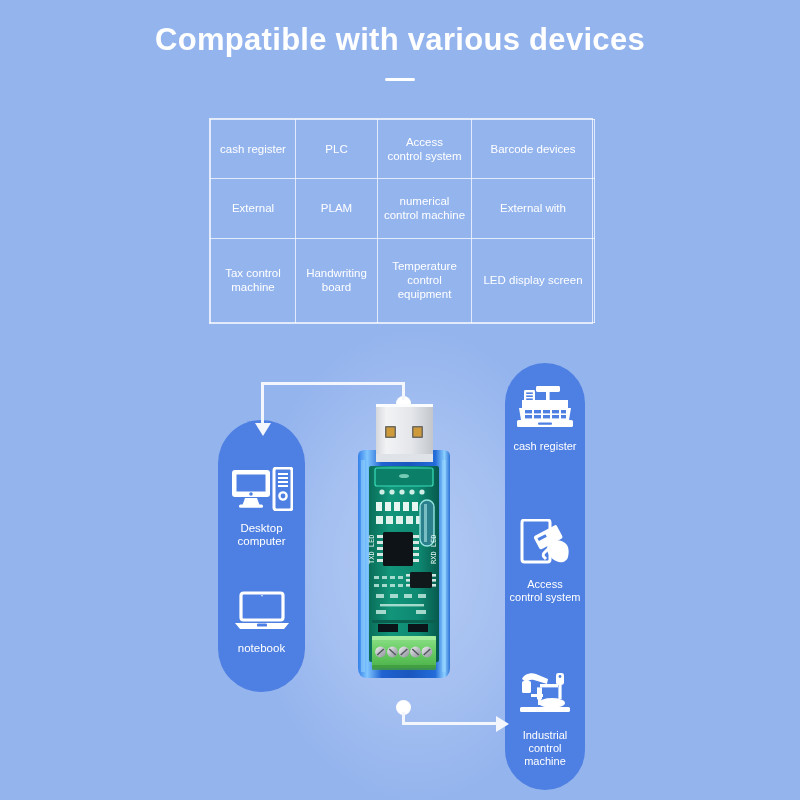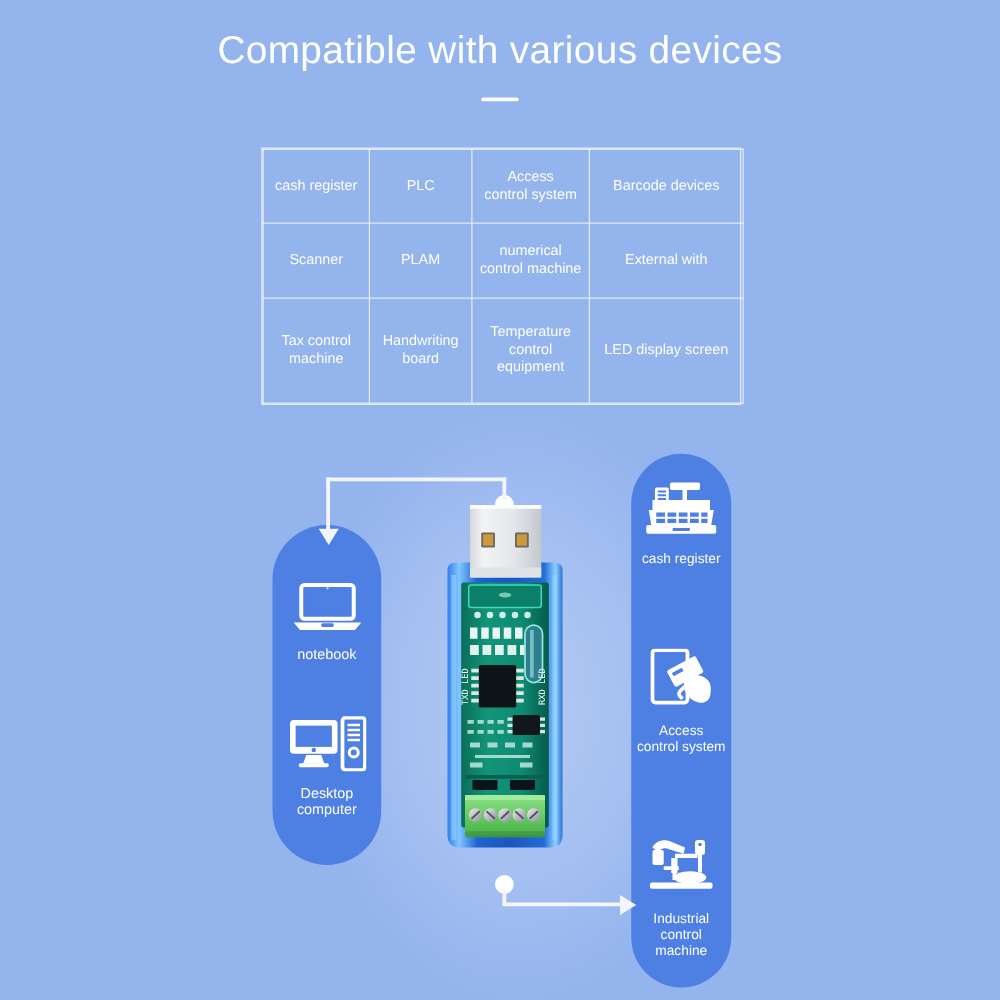--- a/index.html
+++ b/index.html
@@ -27,21 +27,21 @@
   }
 
   
   .title {
     position: absolute;
     left: 0; top: 22px;
     width: 800px;
     text-align: center;
     color: #ffffff;
     font-size: 31px;
-    font-weight: 400;
+    font-weight: 700;
     letter-spacing: 0.3px;
   }
   .title-rule {
     position: absolute;
     left: 385px; top: 78px;
     width: 30px; height: 3px;
     background: #ffffff;
     border-radius: 2px;
   }
 
@@ -157,67 +157,67 @@
           <col class="c4">
         </colgroup>
       <tbody id="compat-body">
           <tr>
             <td>cash register</td>
             <td>PLC</td>
             <td>Access<br>control system</td>
             <td>Barcode devices</td>
           </tr>
           <tr>
-            <td>Scanner</td>
+            <td>External</td>
             <td>PLAM</td>
             <td>numerical<br>control machine</td>
             <td>External with</td>
           </tr>
           <tr>
             <td>Tax control<br>machine</td>
             <td>Handwriting<br>board</td>
             <td>Temperature<br>control<br>equipment</td>
             <td>LED display screen</td>
           </tr>
         </tbody>
     </table>
   </div>
 
   <div class="pill pill-left">
-
-    <div class="dev">
-      <span class="ico">
-        <svg width="58" height="40" viewBox="0 0 58 40">
-          <rect x="8" y="2" width="42" height="27" rx="2.5" fill="none" stroke="#ffffff" stroke-width="3.2"></rect>
-          <rect x="13" y="7" width="32" height="17" fill="#4e7fe2"></rect>
-          <circle cx="29" cy="4.6" r="0.9" fill="#cfe0ff"></circle>
-          <path d="M2 32 h54 l-5 6 H7 Z" fill="#ffffff"></path>
-          <rect x="24" y="32.6" width="10" height="3" rx="1.2" fill="#4e7fe2"></rect>
-        </svg>
-      </span>
-      <span class="cap">notebook</span>
-    </div>
 
     <div class="dev">
       <span class="ico">
         <svg width="62" height="44" viewBox="0 0 62 44">
           <rect x="1" y="3" width="38" height="27" rx="3" fill="#ffffff"></rect>
           <rect x="5.5" y="7.5" width="29" height="17" fill="#4e7fe2"></rect>
           <circle cx="20" cy="27" r="1.8" fill="#4e7fe2"></circle>
           <path d="M14 31 h12 l2.5 7 h-17 Z" fill="#ffffff"></path>
           <rect x="8" y="37.5" width="24" height="3.2" rx="1.5" fill="#ffffff"></rect>
           <rect x="43" y="1" width="18" height="42" rx="2.6" fill="none" stroke="#ffffff" stroke-width="3"></rect>
           <rect x="47" y="6" width="10" height="2" fill="#ffffff"></rect>
           <rect x="47" y="10" width="10" height="2" fill="#ffffff"></rect>
           <rect x="47" y="14" width="10" height="2" fill="#ffffff"></rect>
           <rect x="47" y="18" width="10" height="2" fill="#ffffff"></rect>
           <circle cx="52" cy="29" r="3.6" fill="none" stroke="#ffffff" stroke-width="2.4"></circle>
         </svg>
       </span>
       <span class="cap">Desktop<br>computer</span>
+    </div>
+
+    <div class="dev">
+      <span class="ico">
+        <svg width="58" height="40" viewBox="0 0 58 40">
+          <rect x="8" y="2" width="42" height="27" rx="2.5" fill="none" stroke="#ffffff" stroke-width="3.2"></rect>
+          <rect x="13" y="7" width="32" height="17" fill="#4e7fe2"></rect>
+          <circle cx="29" cy="4.6" r="0.9" fill="#cfe0ff"></circle>
+          <path d="M2 32 h54 l-5 6 H7 Z" fill="#ffffff"></path>
+          <rect x="24" y="32.6" width="10" height="3" rx="1.2" fill="#4e7fe2"></rect>
+        </svg>
+      </span>
+      <span class="cap">notebook</span>
     </div>
   </div>
 
   <div class="pill pill-right">
 
     <div class="dev">
       <span class="ico">
         <svg width="58" height="44" viewBox="0 0 58 44">
           <rect x="20" y="1" width="24" height="6" rx="1.4" fill="#ffffff"></rect>
           <rect x="30" y="7" width="3.6" height="8" fill="#ffffff"></rect>

